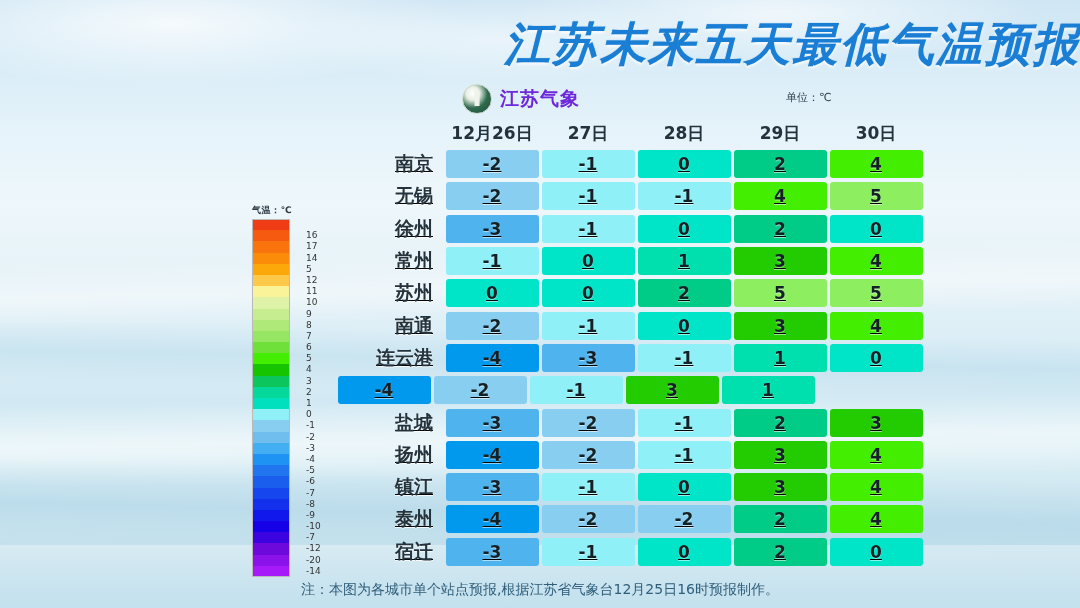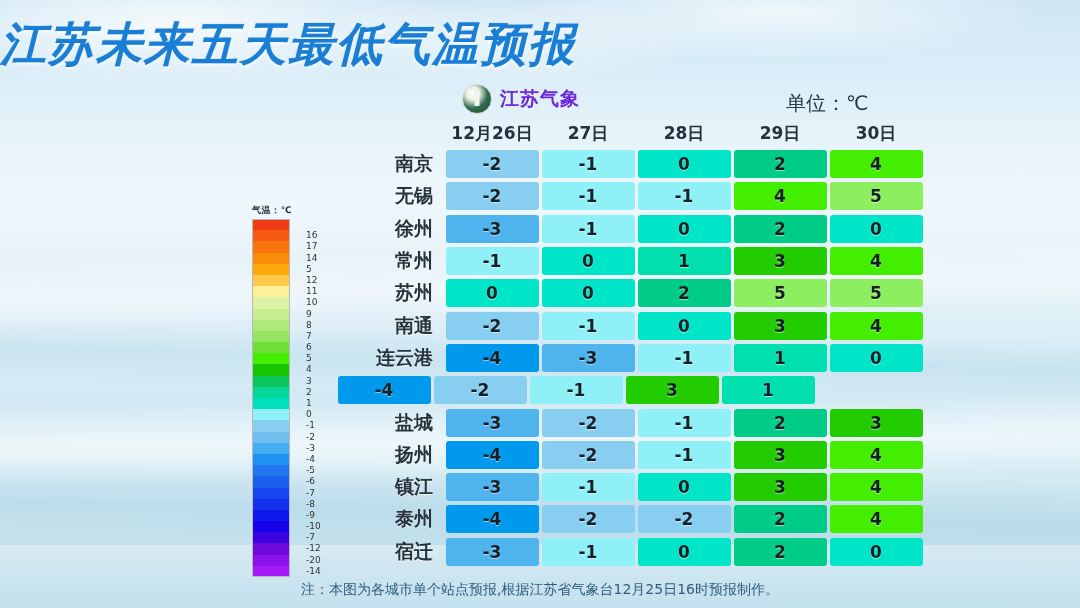--- a/index.html
+++ b/index.html
@@ -38,61 +38,61 @@
     transform:skewY(-0.8deg); }
   .mist-4 { top:470px; height:80px;
     background:linear-gradient(to bottom, rgba(255,255,255,0), rgba(172,211,230,.5) 55%, rgba(255,255,255,0));
     transform:skewY(1.2deg); }
   .mist-5 { top:545px; height:63px;
     background:linear-gradient(to bottom, rgba(255,255,255,.35), rgba(198,227,240,.75)); }
 
   
   .title {
     position:absolute; top:14px; left:0; width:100%;
-    text-align:left;
+    text-align:right;
     font-size:46px; font-weight:bold;
     font-family:"DejaVu Sans","Liberation Sans",sans-serif;
     color:#1a7fd4;
     letter-spacing:2px;
     font-style:italic;
     text-shadow:0 2px 3px rgba(255,255,255,.9), 0 0 1px #1a7fd4;
     z-index:5;
   }
 
   
   .logo-wrap { position:absolute; top:84px; left:462px; display:flex; align-items:center; gap:8px; z-index:5; }
   .logo-mark { width:30px; height:30px; border-radius:50%;
     background:radial-gradient(circle at 35% 30%, #ffffff 0%, #e9efe4 25%, #2f6b4f 55%, #1d4c36 100%);
     border:1.5px solid #cfd8cd; position:relative; }
   .logo-mark::after { content:""; position:absolute; left:50%; top:18%; transform:translateX(-50%);
     width:5px; height:16px; background:#eef3ec; border-radius:2px 2px 0 0; }
   .logo-text { font-size:19px; font-weight:bold; color:#6d28d9; letter-spacing:1px;
     font-family:"DejaVu Sans","Liberation Sans",sans-serif; }
 
-  .unit { position:absolute; top:90px; left:786px; font-size:20px; color:#2b3a45; z-index:5;
+  .unit { position:absolute; top:90px; left:786px; font-size:11px; color:#2b3a45; z-index:5;
     font-family:"DejaVu Sans","Liberation Sans",sans-serif;}
 
   
   .legend { position:absolute; left:252px; top:204px; z-index:5; }
   .legend-title { font-size:9px; color:#2b3a45; font-weight:bold; margin-bottom:2px; letter-spacing:.5px;
     font-family:"DejaVu Sans","Liberation Sans",sans-serif;}
   .legend-row { display:flex; align-items:center; height:11.2px; }
   .legend-swatch { width:38px; height:11.2px; border-left:1px solid #b9b9b9; border-right:1px solid #b9b9b9; }
   .legend-row:first-of-type .legend-swatch { border-top:1px solid #b9b9b9; }
   .legend-row:last-of-type .legend-swatch { border-bottom:1px solid #b9b9b9; }
   .legend-label { font-size:9px; color:#333; margin-left:16px; line-height:11.2px;
     font-family:"DejaVu Sans","Liberation Sans",sans-serif; }
 
   
   .table { position:absolute; left:336px; top:118px; z-index:5; }
   .thead { display:flex; height:30px; align-items:center; }
   .th-city { width:108px; }
   .th-date { width:96px; text-align:center; font-size:17px; font-weight:bold; color:#23333d;
     font-family:"DejaVu Sans","Liberation Sans",sans-serif; }
-  .trow { display:flex; align-items:center; height:32.3px; }
+  .trow { display:flex; align-items:center; height:32.3px;text-decoration:underline; }
   .td-city { width:108px; text-align:right; padding-right:11px; font-size:19px; font-weight:bold;
     color:#24333c; font-family:"DejaVu Sans","Liberation Sans",sans-serif;
     text-shadow:0 1px 1px rgba(255,255,255,.8); }
   .cell-wrap { width:96px; display:flex; justify-content:center; }
   .cell { width:93px; height:28px; border-radius:3px; display:flex; align-items:center;
     justify-content:center; font-size:17px; font-weight:bold; color:#132026;
     font-family:"DejaVu Sans","Liberation Sans",sans-serif;
     text-shadow:0 1px 1px rgba(255,255,255,.55); }
 
   

